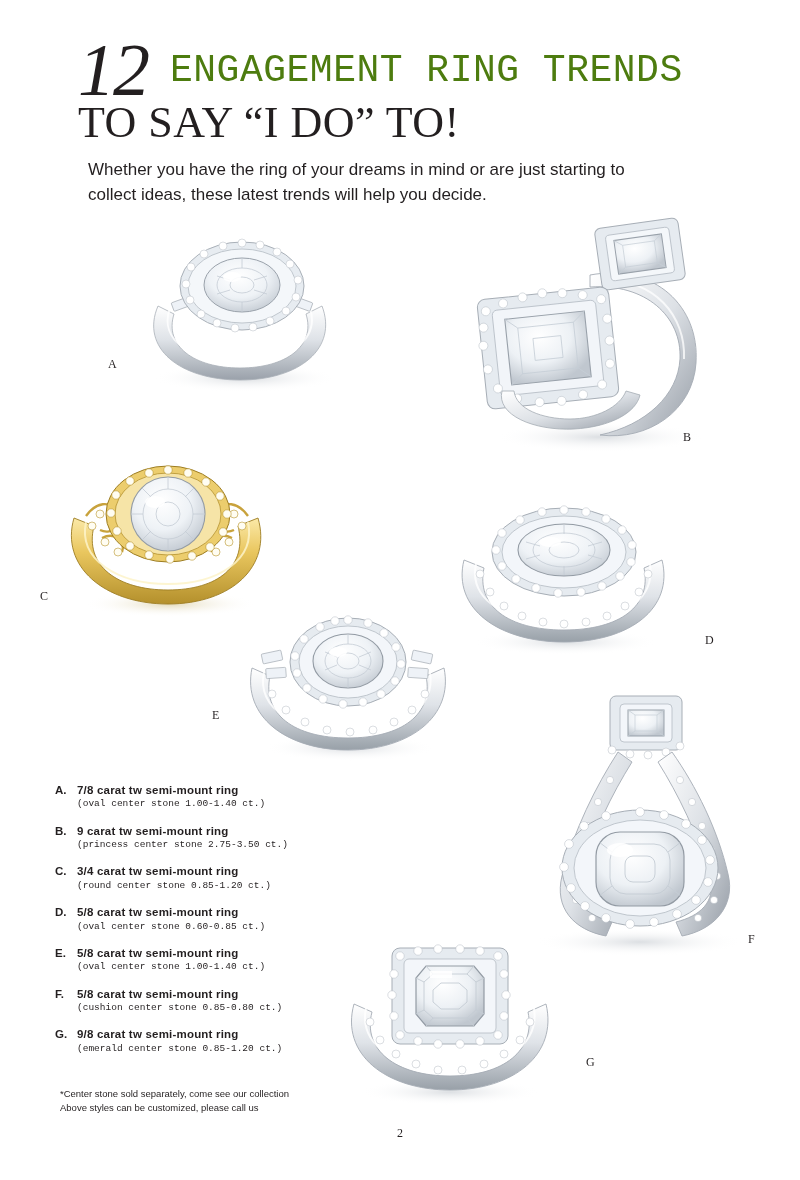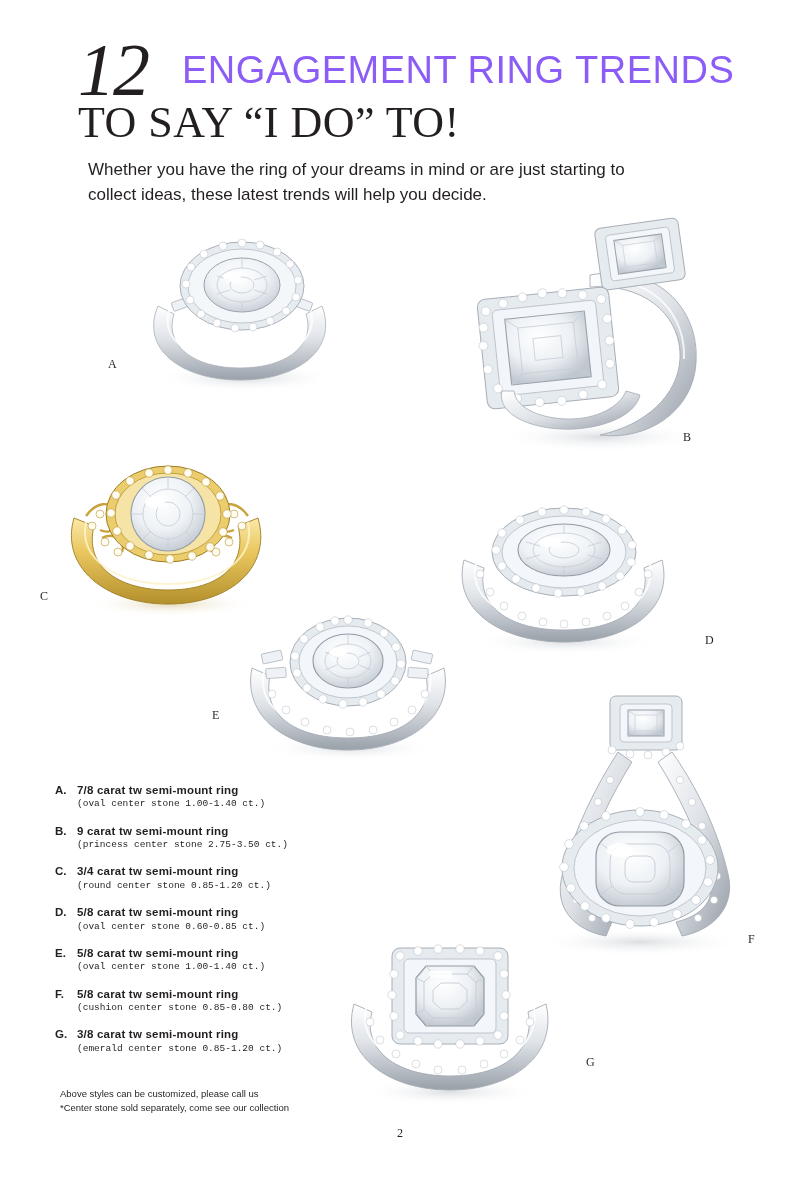--- a/index.html
+++ b/index.html
@@ -35,25 +35,25 @@
   .big-number {
     font-family: "Liberation Serif", serif;
     font-style: italic;
     font-size: 74px;
     line-height: 0.88;
     letter-spacing: -2px;
     font-weight: 400;
     color: #231f20;
   }
   .headline-main {
-    font-family: Liberation Sans, sans-serif;
+    font-family: Liberation Mono, monospace;
     font-size: 38px;
     letter-spacing: 0.5px;
-    margin-left: 34px;
-    color: #8b5cf6;
+    margin-left: 22px;
+    color: #4d7c0f;
     font-weight: 400;
   }
   .headline-line2 {
     font-family: "Liberation Serif", serif;
     font-size: 44px;
     letter-spacing: 0.5px;
     margin-top: -6px;
     color: #231f20;
     font-weight: 400;
   }
@@ -712,27 +712,27 @@
       <div class="cap-letter">F.</div>
       <div class="cap-body">
         <div class="cap-title">5/8 carat tw semi-mount ring</div>
         <div class="cap-sub">(cushion center stone 0.85-0.80 ct.)</div>
       </div>
     </div>
 
     <div class="cap-row">
       <div class="cap-letter">G.</div>
       <div class="cap-body">
-        <div class="cap-title">3/8 carat tw semi-mount ring</div>
+        <div class="cap-title">9/8 carat tw semi-mount ring</div>
         <div class="cap-sub">(emerald center stone 0.85-1.20 ct.)</div>
       </div>
     </div>
 
   </div>
 
   <div class="footnote">
+    <div>*Center stone sold separately, come see our collection</div>
     <div>Above styles can be customized, please call us</div>
-    <div>*Center stone sold separately, come see our collection</div>
   </div>
 
   <div class="page-number">2</div>
 
 </div>
 
 </body></html>

